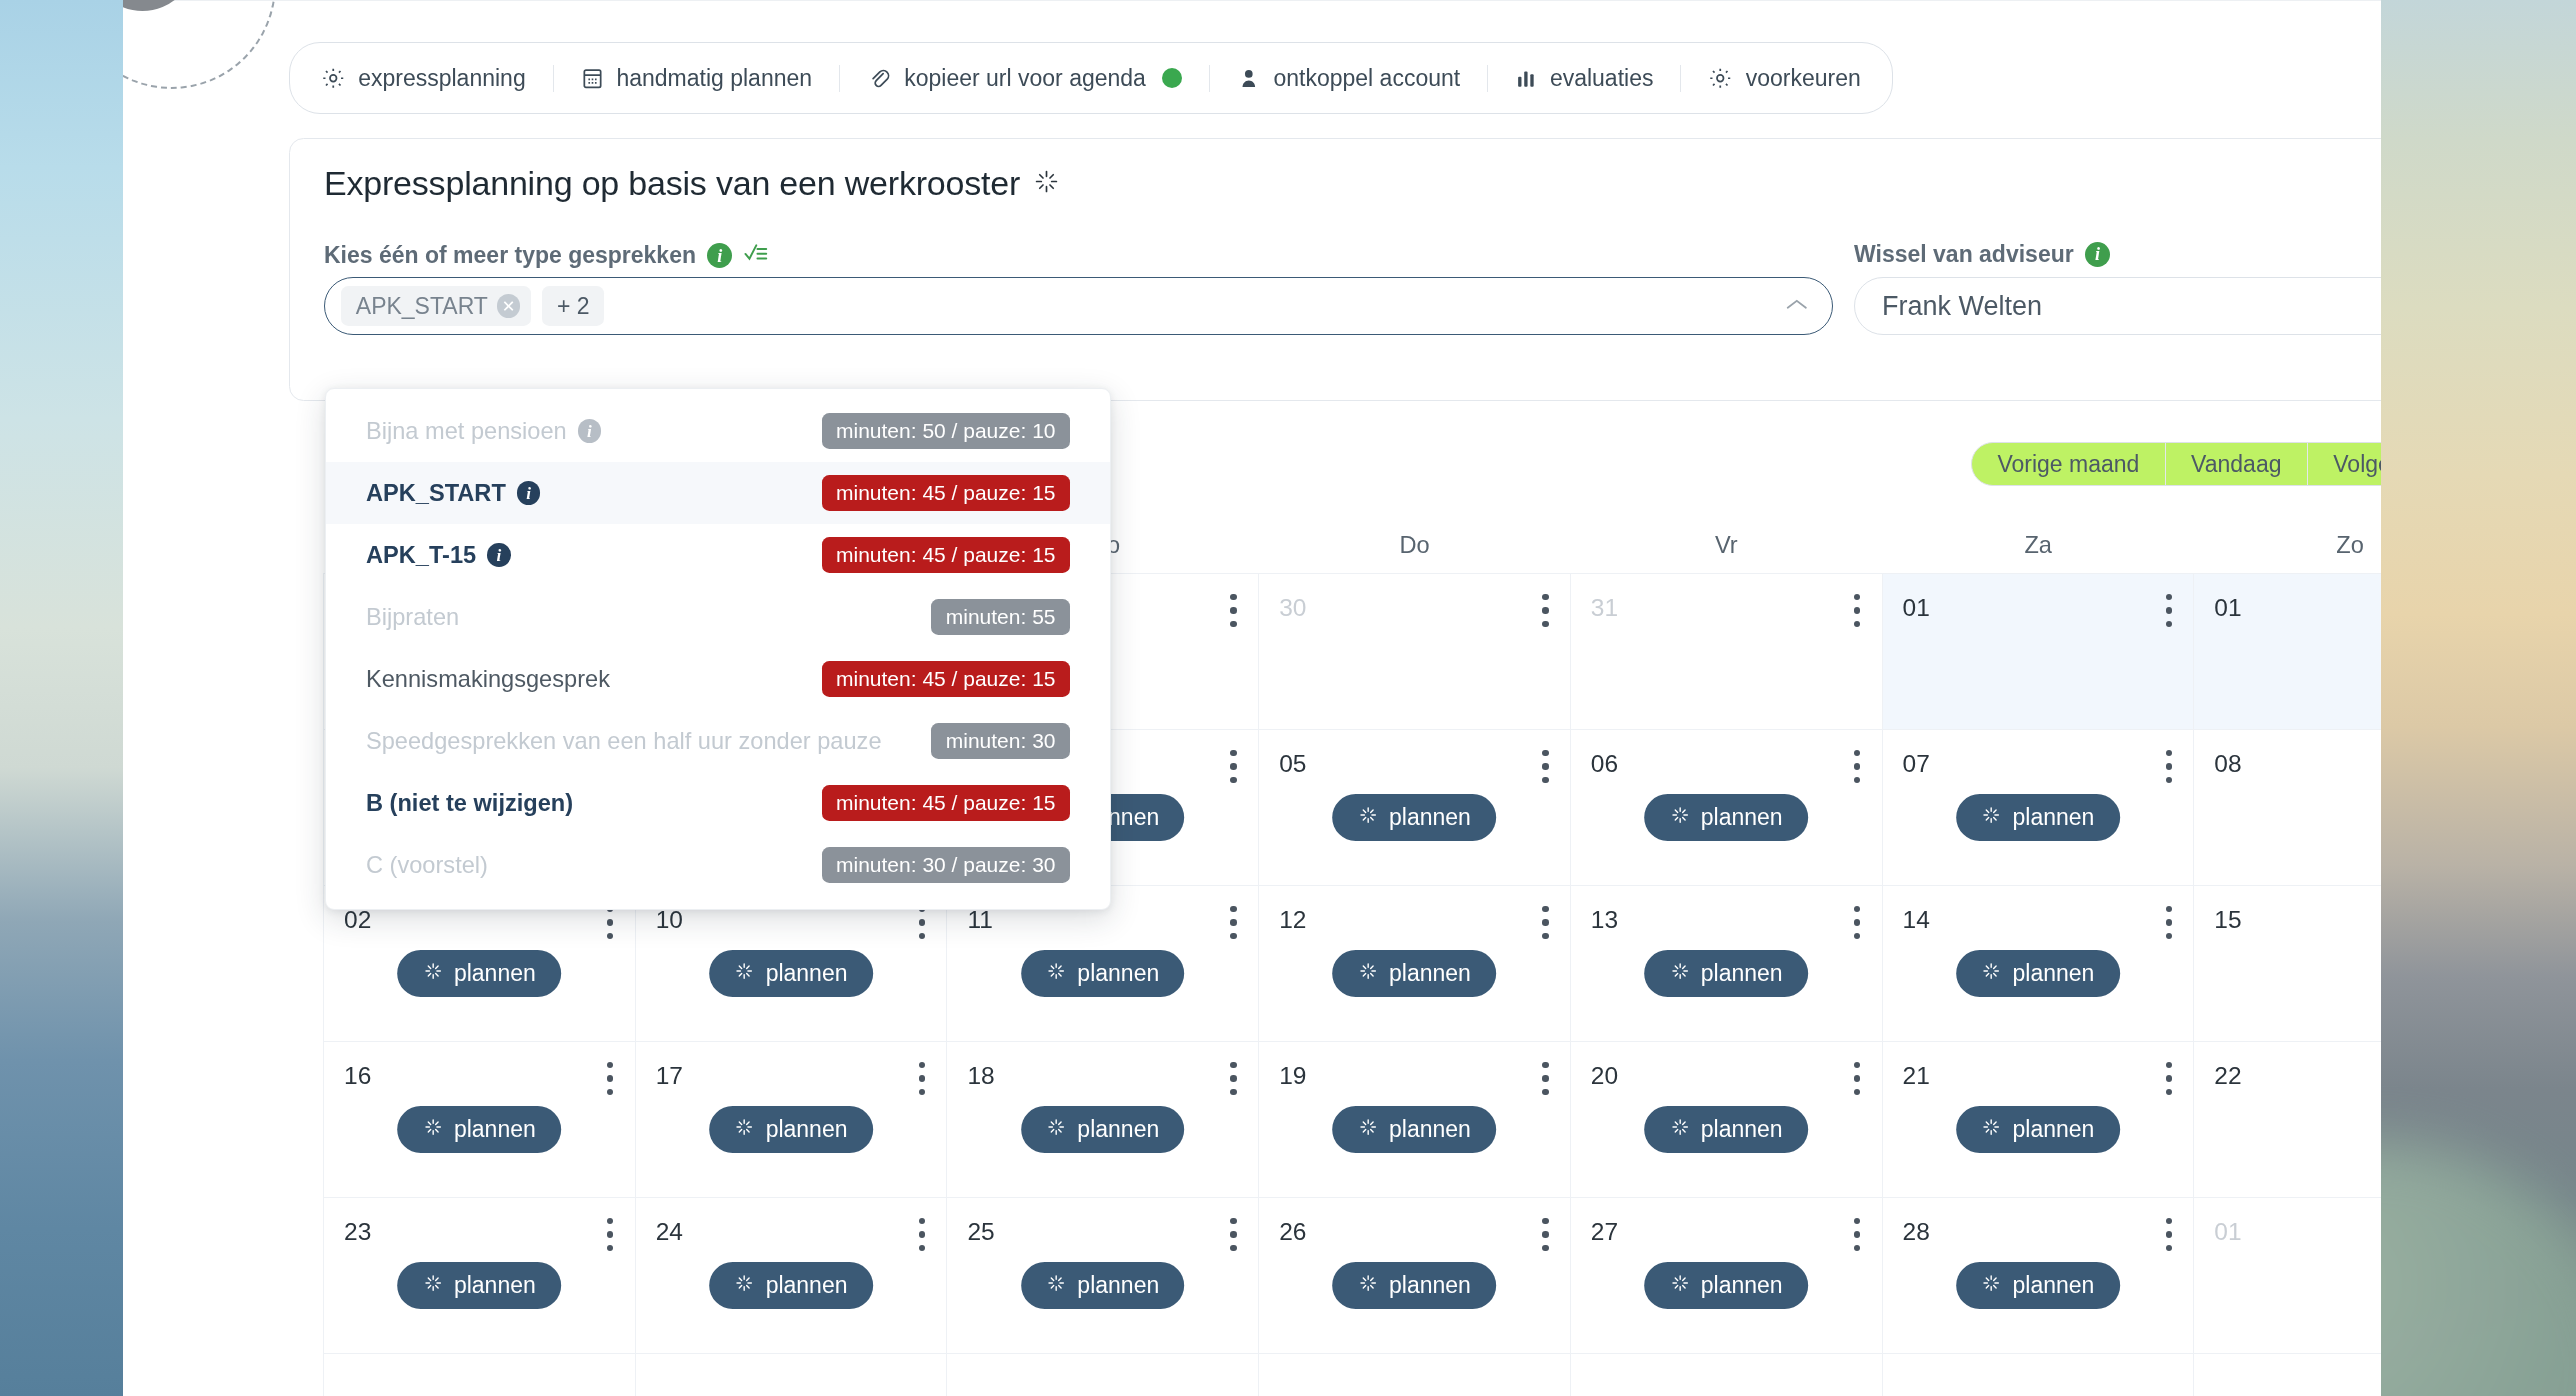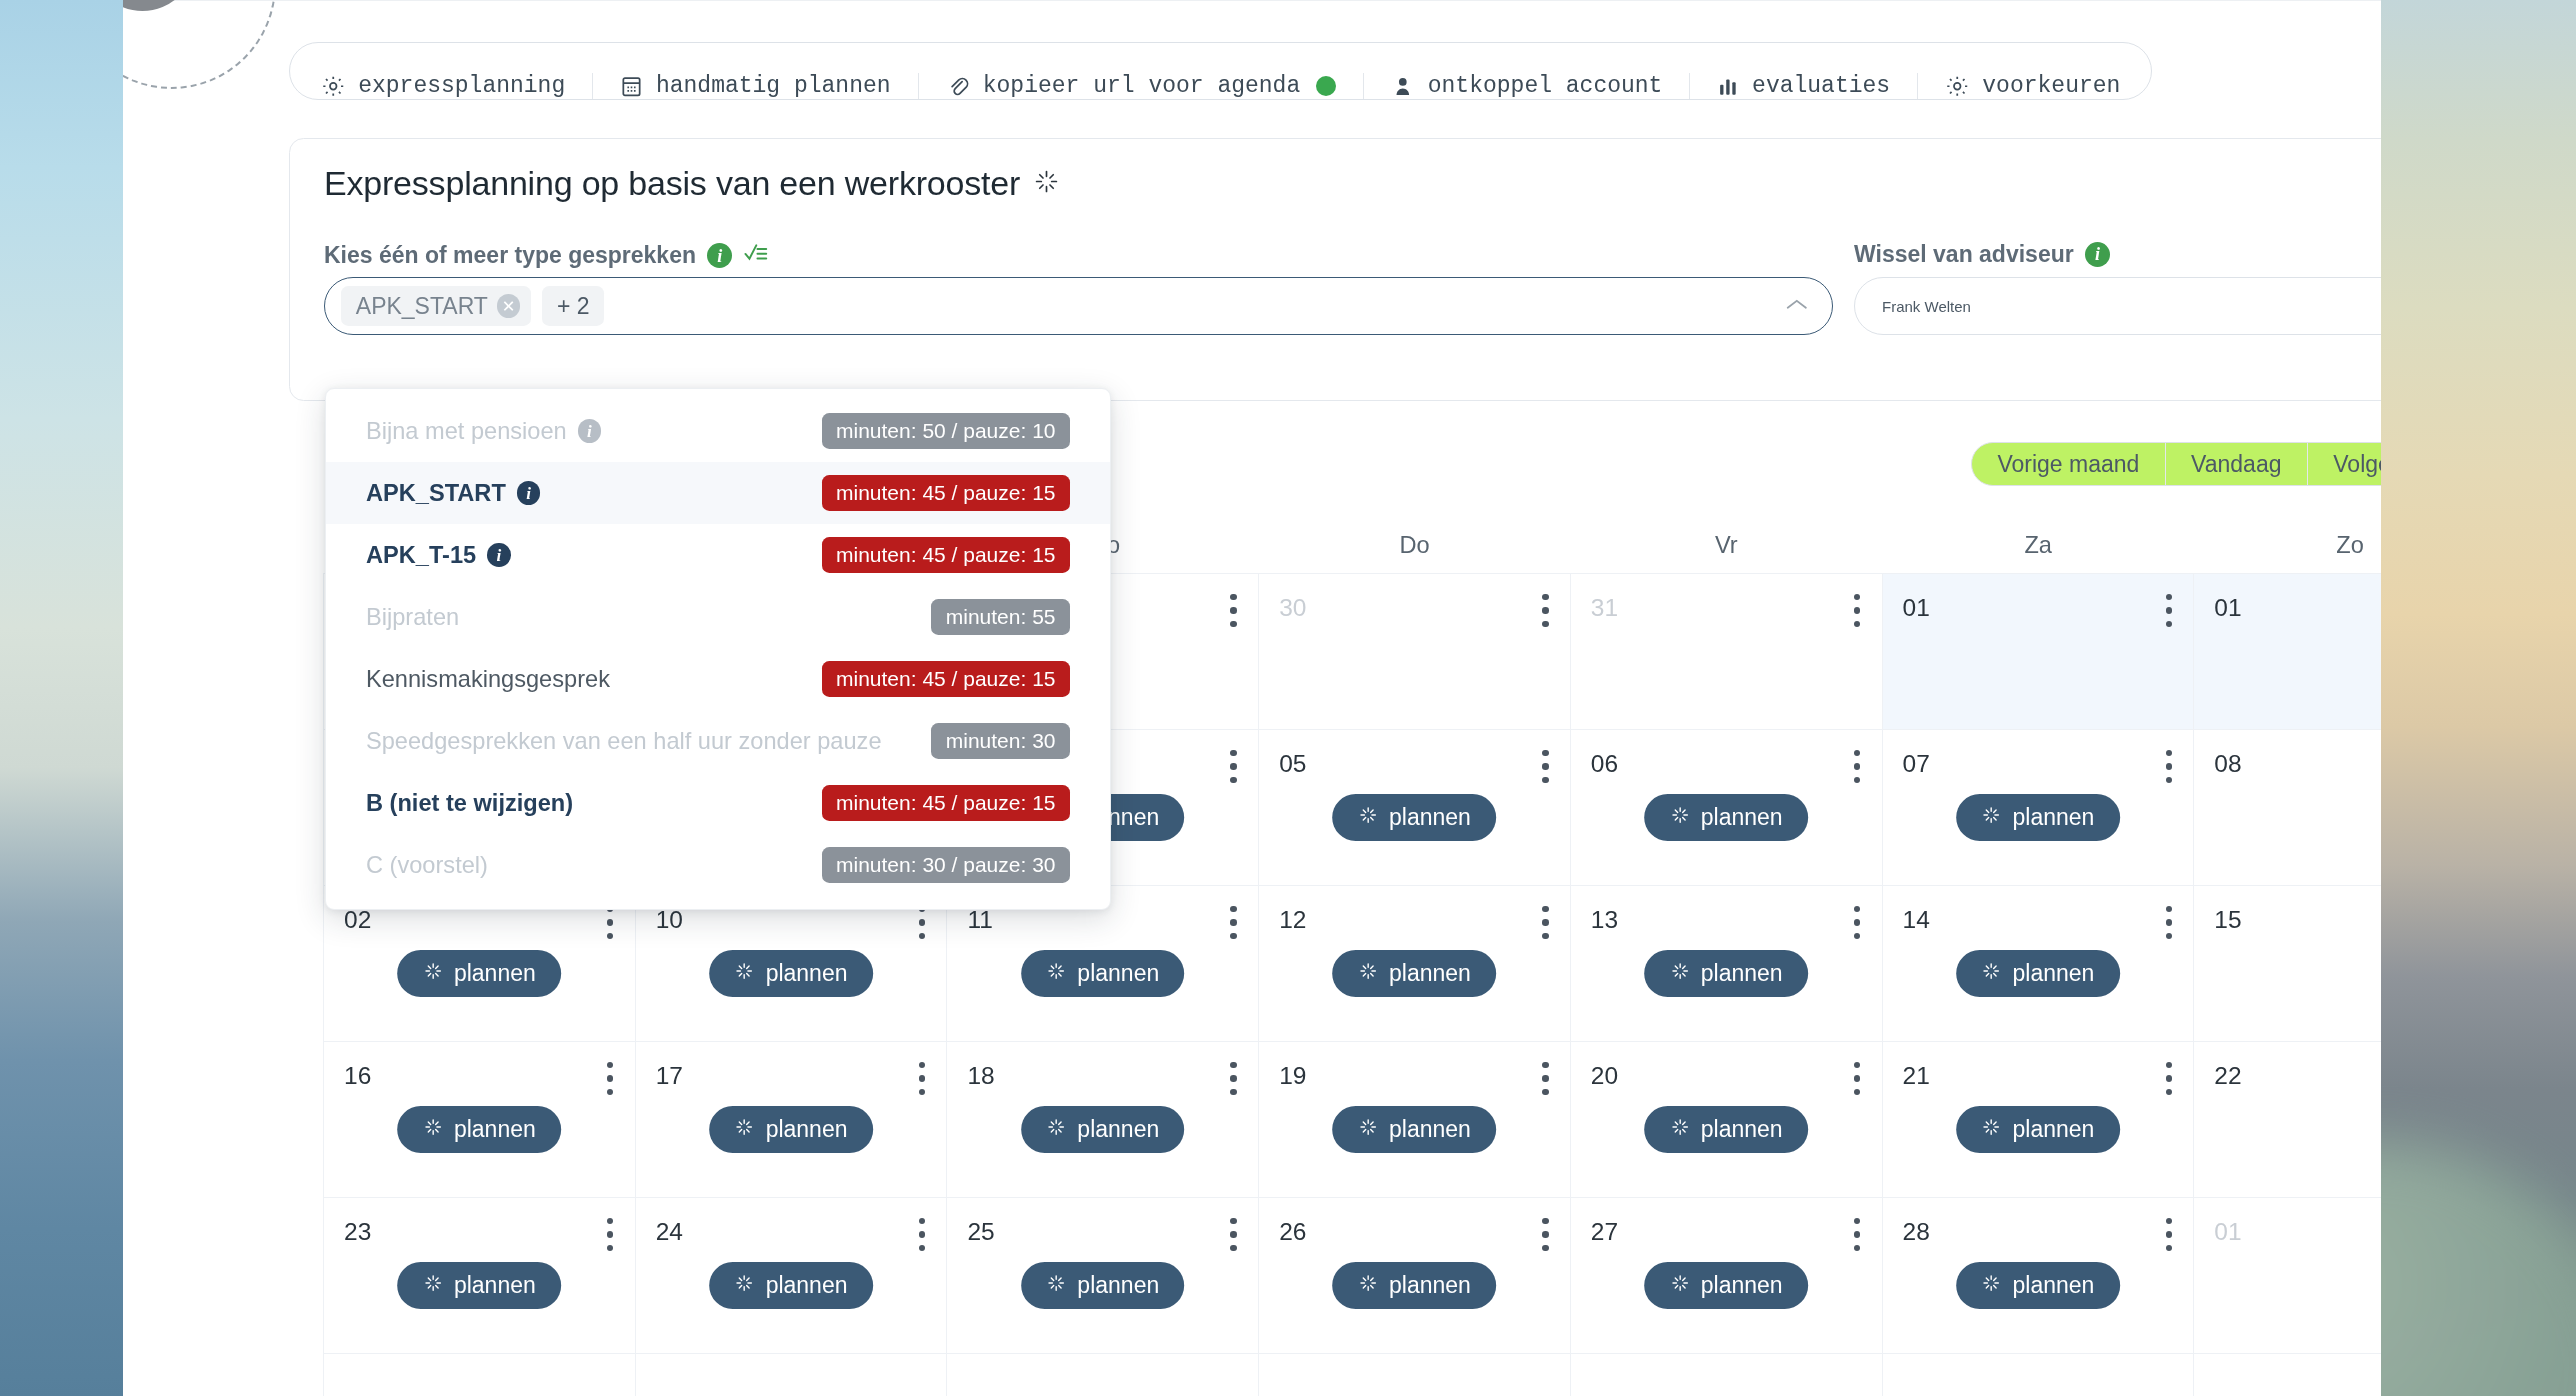--- a/index.html
+++ b/index.html
@@ -73,27 +73,26 @@
   }
   .deco-avatar {
     position: absolute; left: -33px; top: -94px;
     width: 105px; height: 105px; border-radius: 50%;
     background: #85898e;
   }
 
   
   #tabbar {
     position: absolute; left: 166px; top: 42px;
-    height: 58px;
-    display: flex; align-items: flex-end;
+    height: 72px;
+    display: flex; align-items: center;
     border: 0.9px solid #dde2e8;
     border-radius: 31px;
     background: #ffffff;
     overflow: hidden;
-    font-family: Liberation Mono, monospace;
   }
   .tab {
     display: flex; align-items: center; gap: 12.7px;
     padding: 0 27px;
     border-right: 0.9px solid #e3e7ec;
     font-size: 23px; color: #3d4b57;
     white-space: nowrap;
     cursor: pointer;
   }
   .tab:last-child { border-right: none; }
@@ -171,21 +170,21 @@
     position: absolute; right: 23.6px; top: 50%; transform: translateY(-50%);
   }
 
   
   #advisor-select {
     position: absolute; left: 1564px; top: 138px;
     width: 652px; height: 58px;
     border: 0.9px solid #dde2e8; border-radius: 29px;
     background: #ffffff;
     display: flex; align-items: center; padding: 0 27px;
-    font-size: 15px; color: #4c5965;
+    font-size: 27px; color: #4c5965;
     cursor: pointer;
   }
 
   
   #month-nav {
     position: absolute; left: 1848px; top: 426px;
     height: 44px;
     display: flex; border: 0.9px solid #dde2e8; border-radius: 28px;
     background: #bef264; overflow: hidden; margin-top: 16px;
   }

